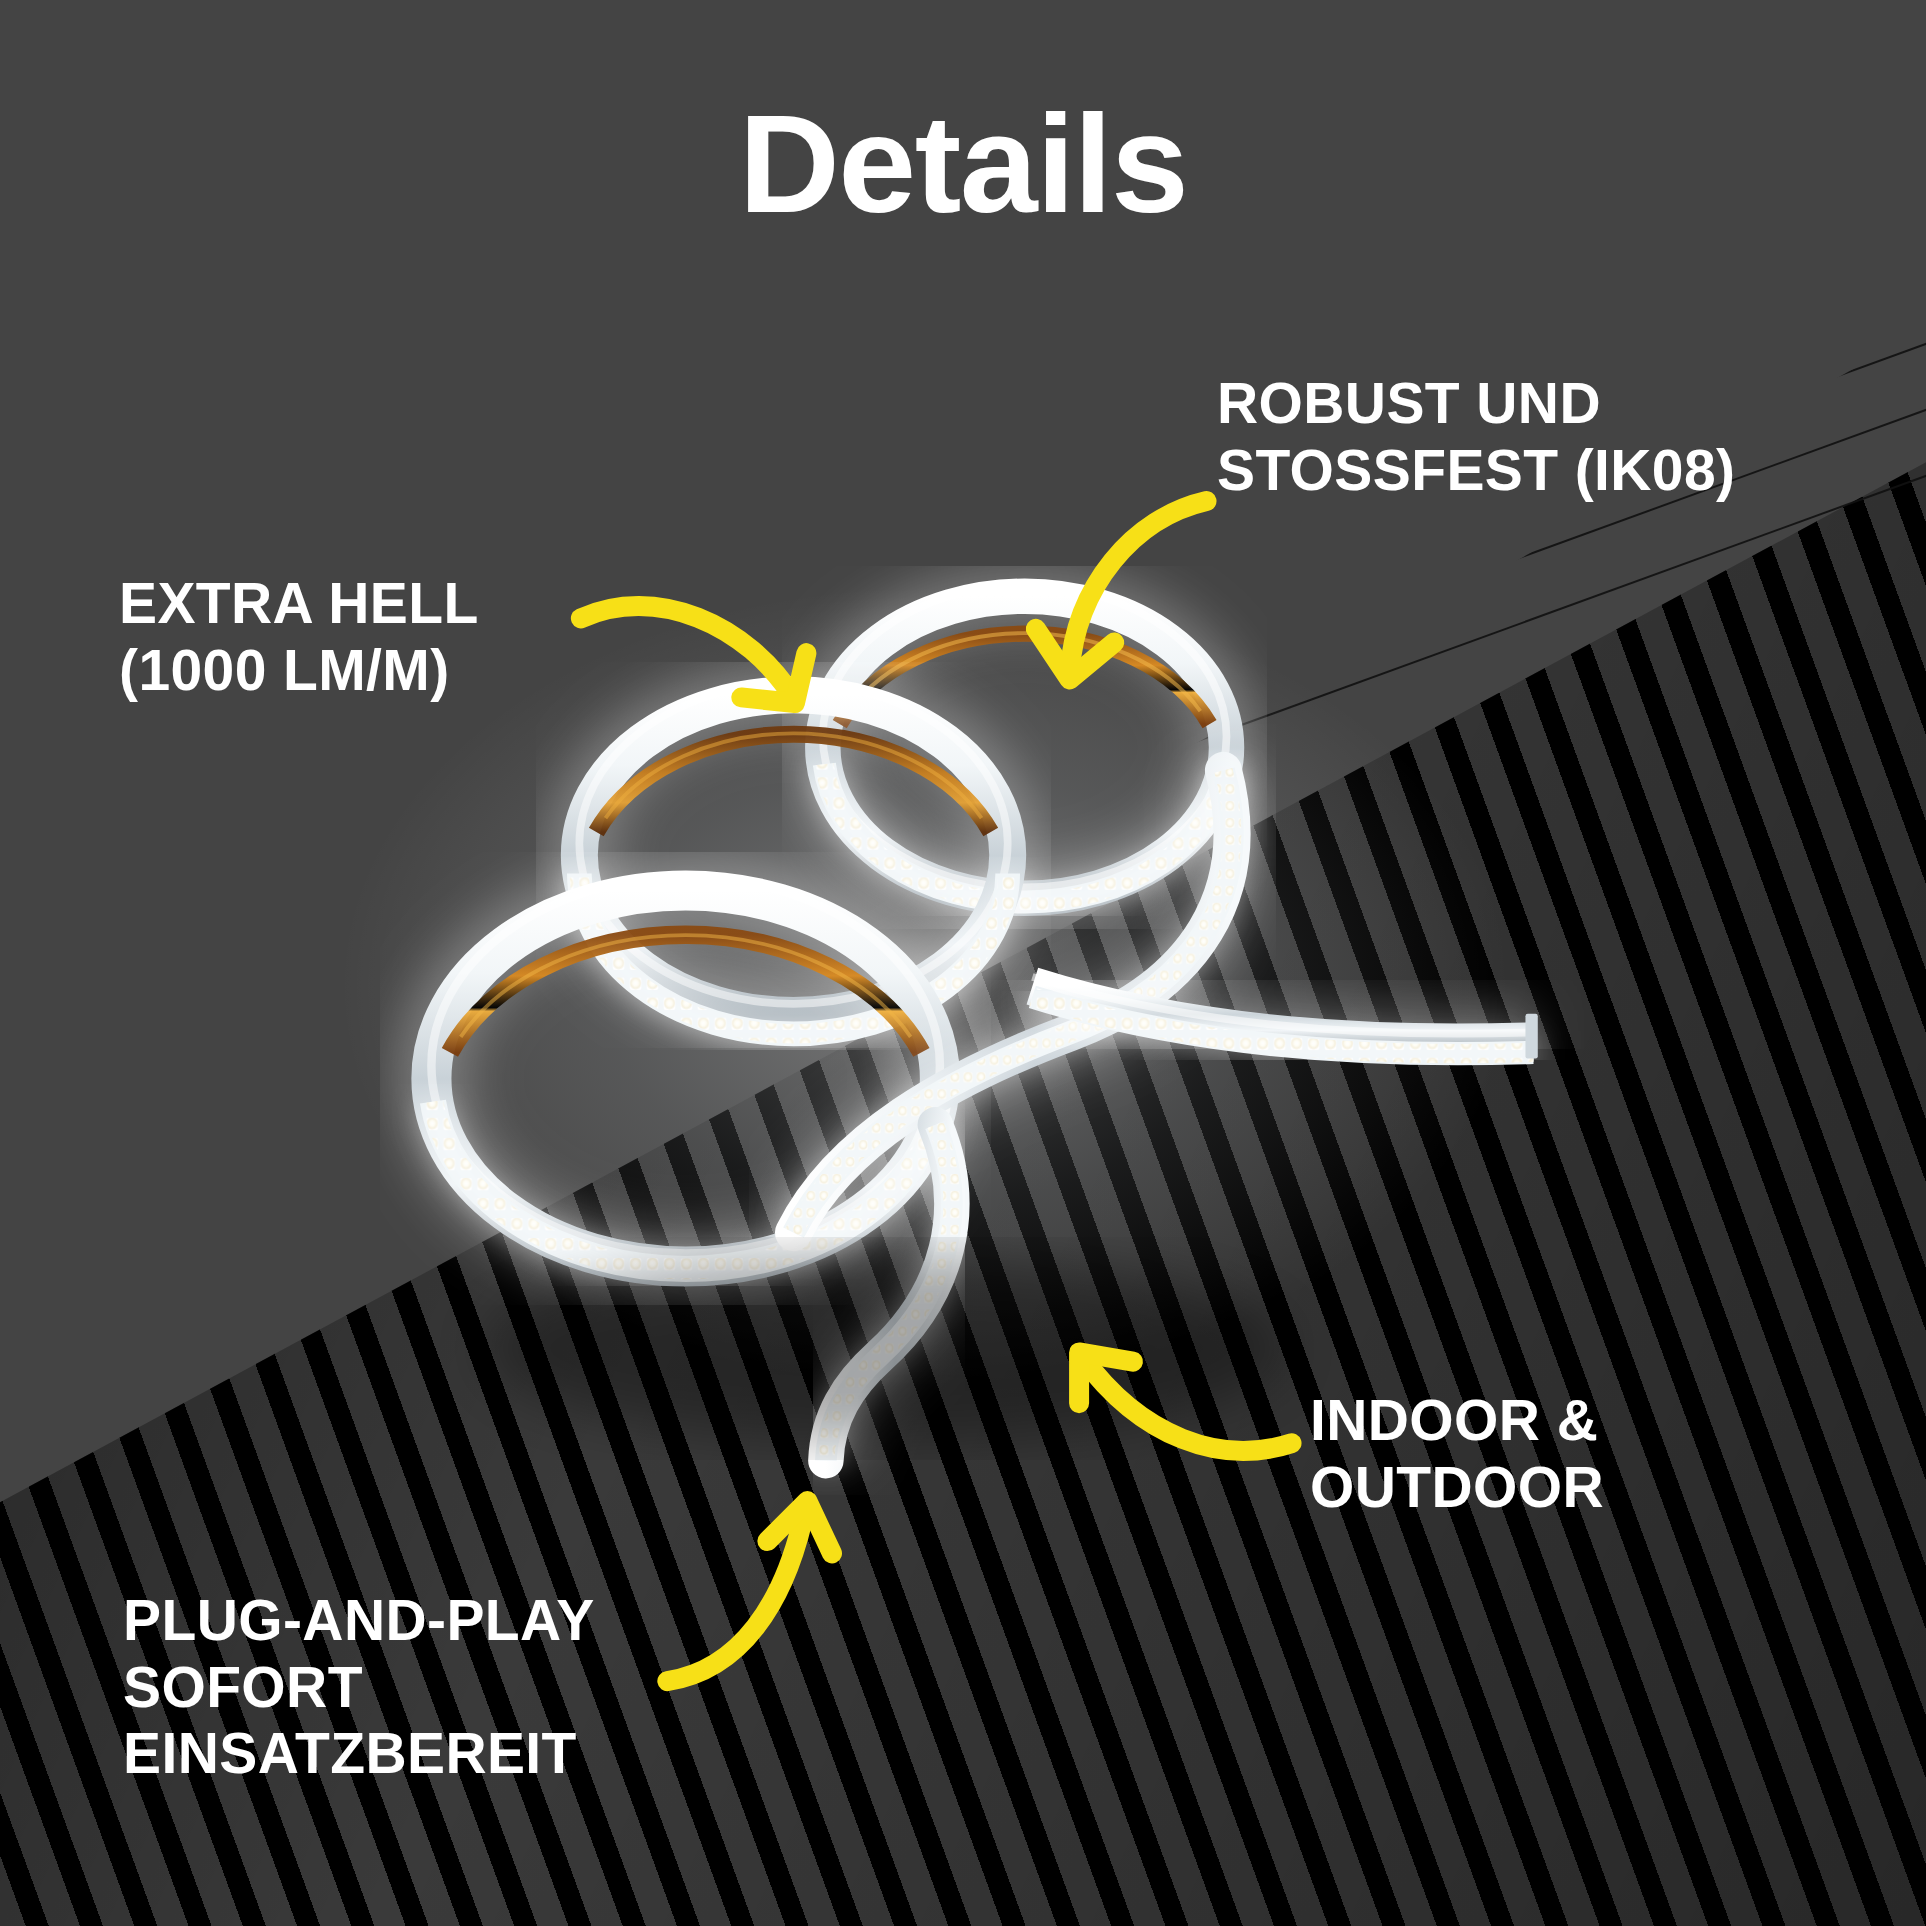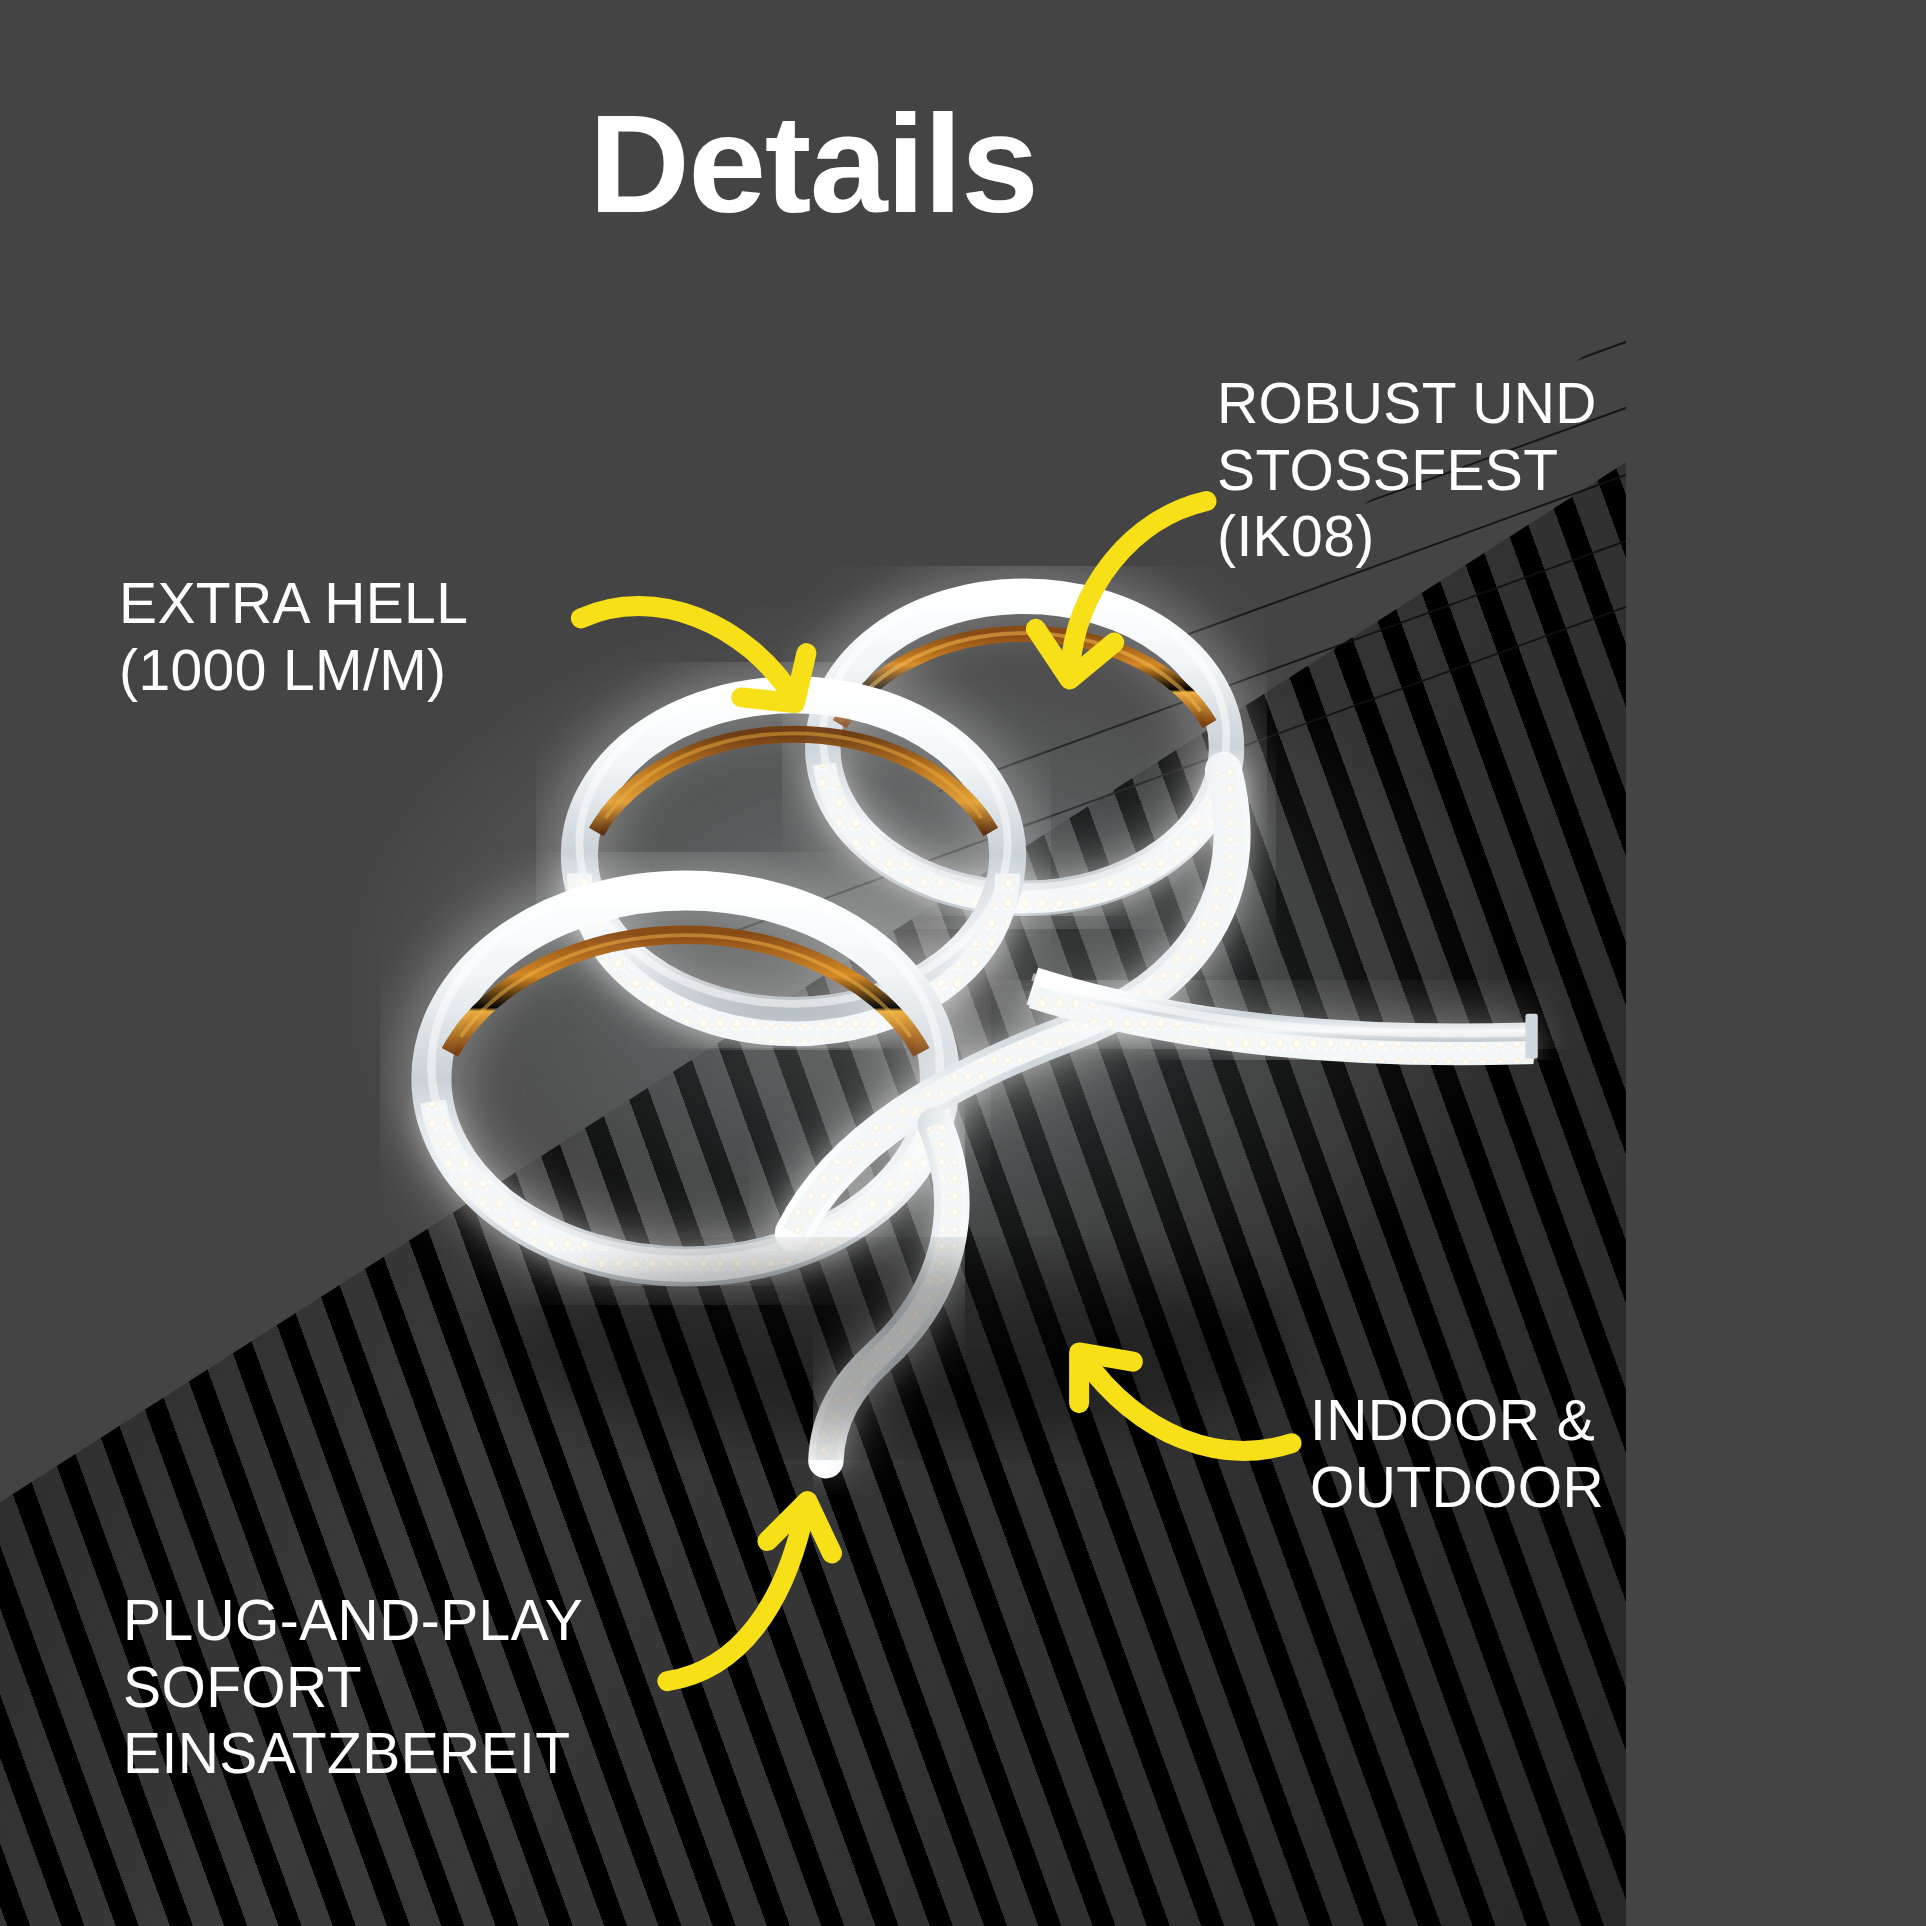--- a/index.html
+++ b/index.html
@@ -1,19 +1,19 @@
 <!DOCTYPE html>
 <html style="font-size:12.3px"><head>
 <meta charset="utf-8">
 <style>
   html,body{margin:0;padding:0;background:#444444;}
   body{width:1926px;height:1926px;overflow:hidden;
        font-family:"Liberation Sans","DejaVu Sans",sans-serif;}
 
-  #stage{position:relative;width:1626px;height:1926px;overflow:hidden;
+  #stage{position:relative;width:1926px;height:1926px;overflow:hidden;
          background:#444444;}
 
   
   .stripe-band{position:absolute;inset:0;z-index:1;
      -webkit-clip-path:polygon(100% 24%, 100% 100%, 0% 100%, 0% 78%);
      clip-path:polygon(100% 24%, 100% 100%, 0% 100%, 0% 78%);}
   .stripe-band .stripes{position:absolute;left:-30%;top:-30%;
      width:160%;height:160%;
      background:repeating-linear-gradient(
         70deg,
@@ -32,21 +32,21 @@
   
   #coil{position:absolute;left:254px;top:493px;width:1341px;height:1017px;z-index:5;}
   #coil svg{width:100%;height:100%;display:block;overflow:visible;}
 
   
   .ttl{position:absolute;z-index:30;color:#ffffff;font-weight:700;
        letter-spacing:-0.4px;white-space:nowrap;}
   #page-title{left:0;right:0;top:94px;text-align:center;font-size:140px;
       line-height:1.0;letter-spacing:-1.5px;}
 
-  .callout{position:absolute;z-index:30;color:#ffffff;font-weight:400;
+  .callout{position:absolute;z-index:30;color:#ffffff;font-weight:700;
       font-size:57px;line-height:1.17;letter-spacing:0.4px;
       text-transform:uppercase;white-space:pre-line;}
   #label-extra-hell{left:119px;top:570px;}
   #label-robust{left:1217px;top:370px;}
   #label-indoor{left:1310px;top:1387px;}
   #label-plug{left:123px;top:1587px;}
 
   
   .arrow{position:absolute;z-index:28;}
   .arrow svg{display:block;overflow:visible;}

